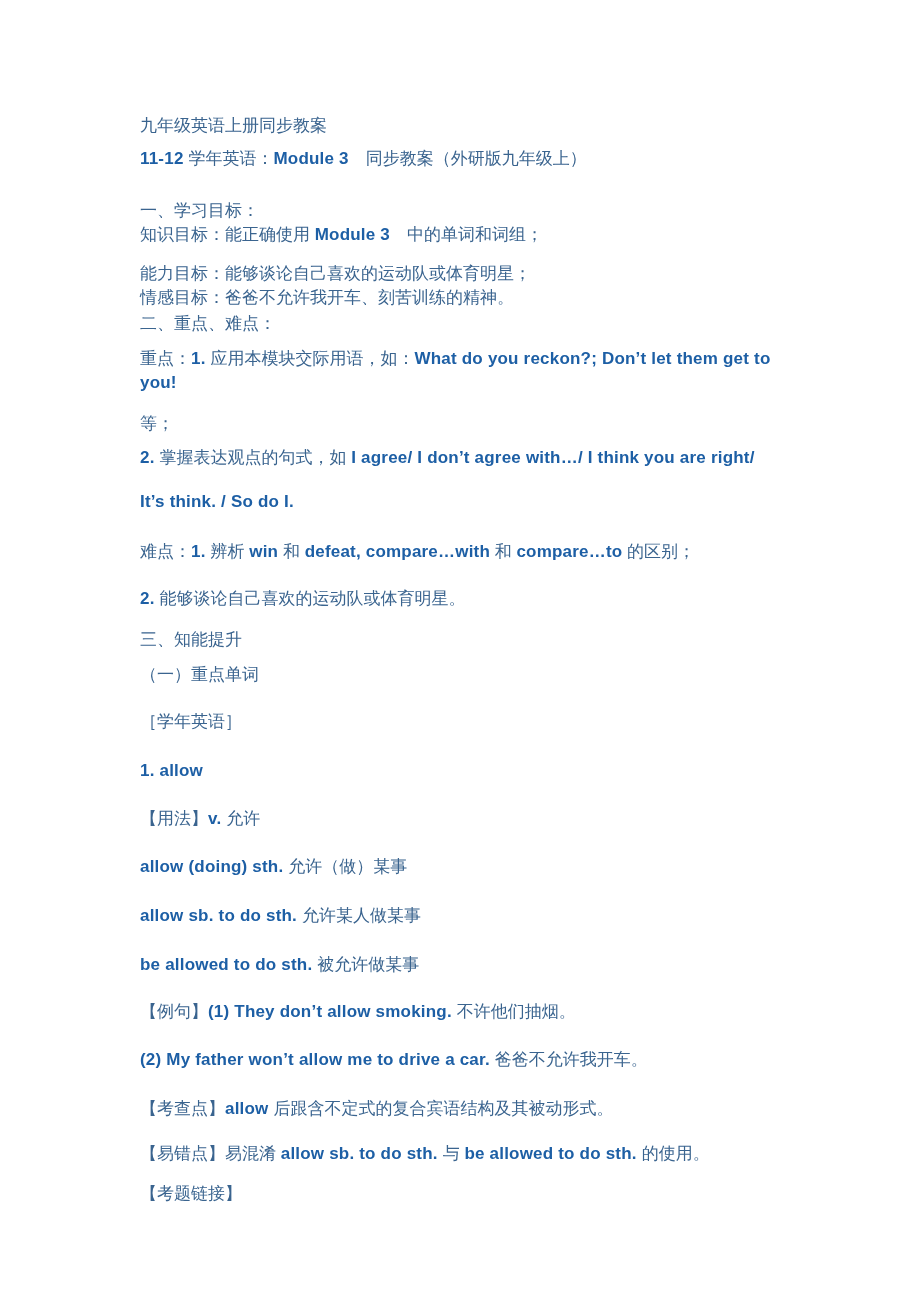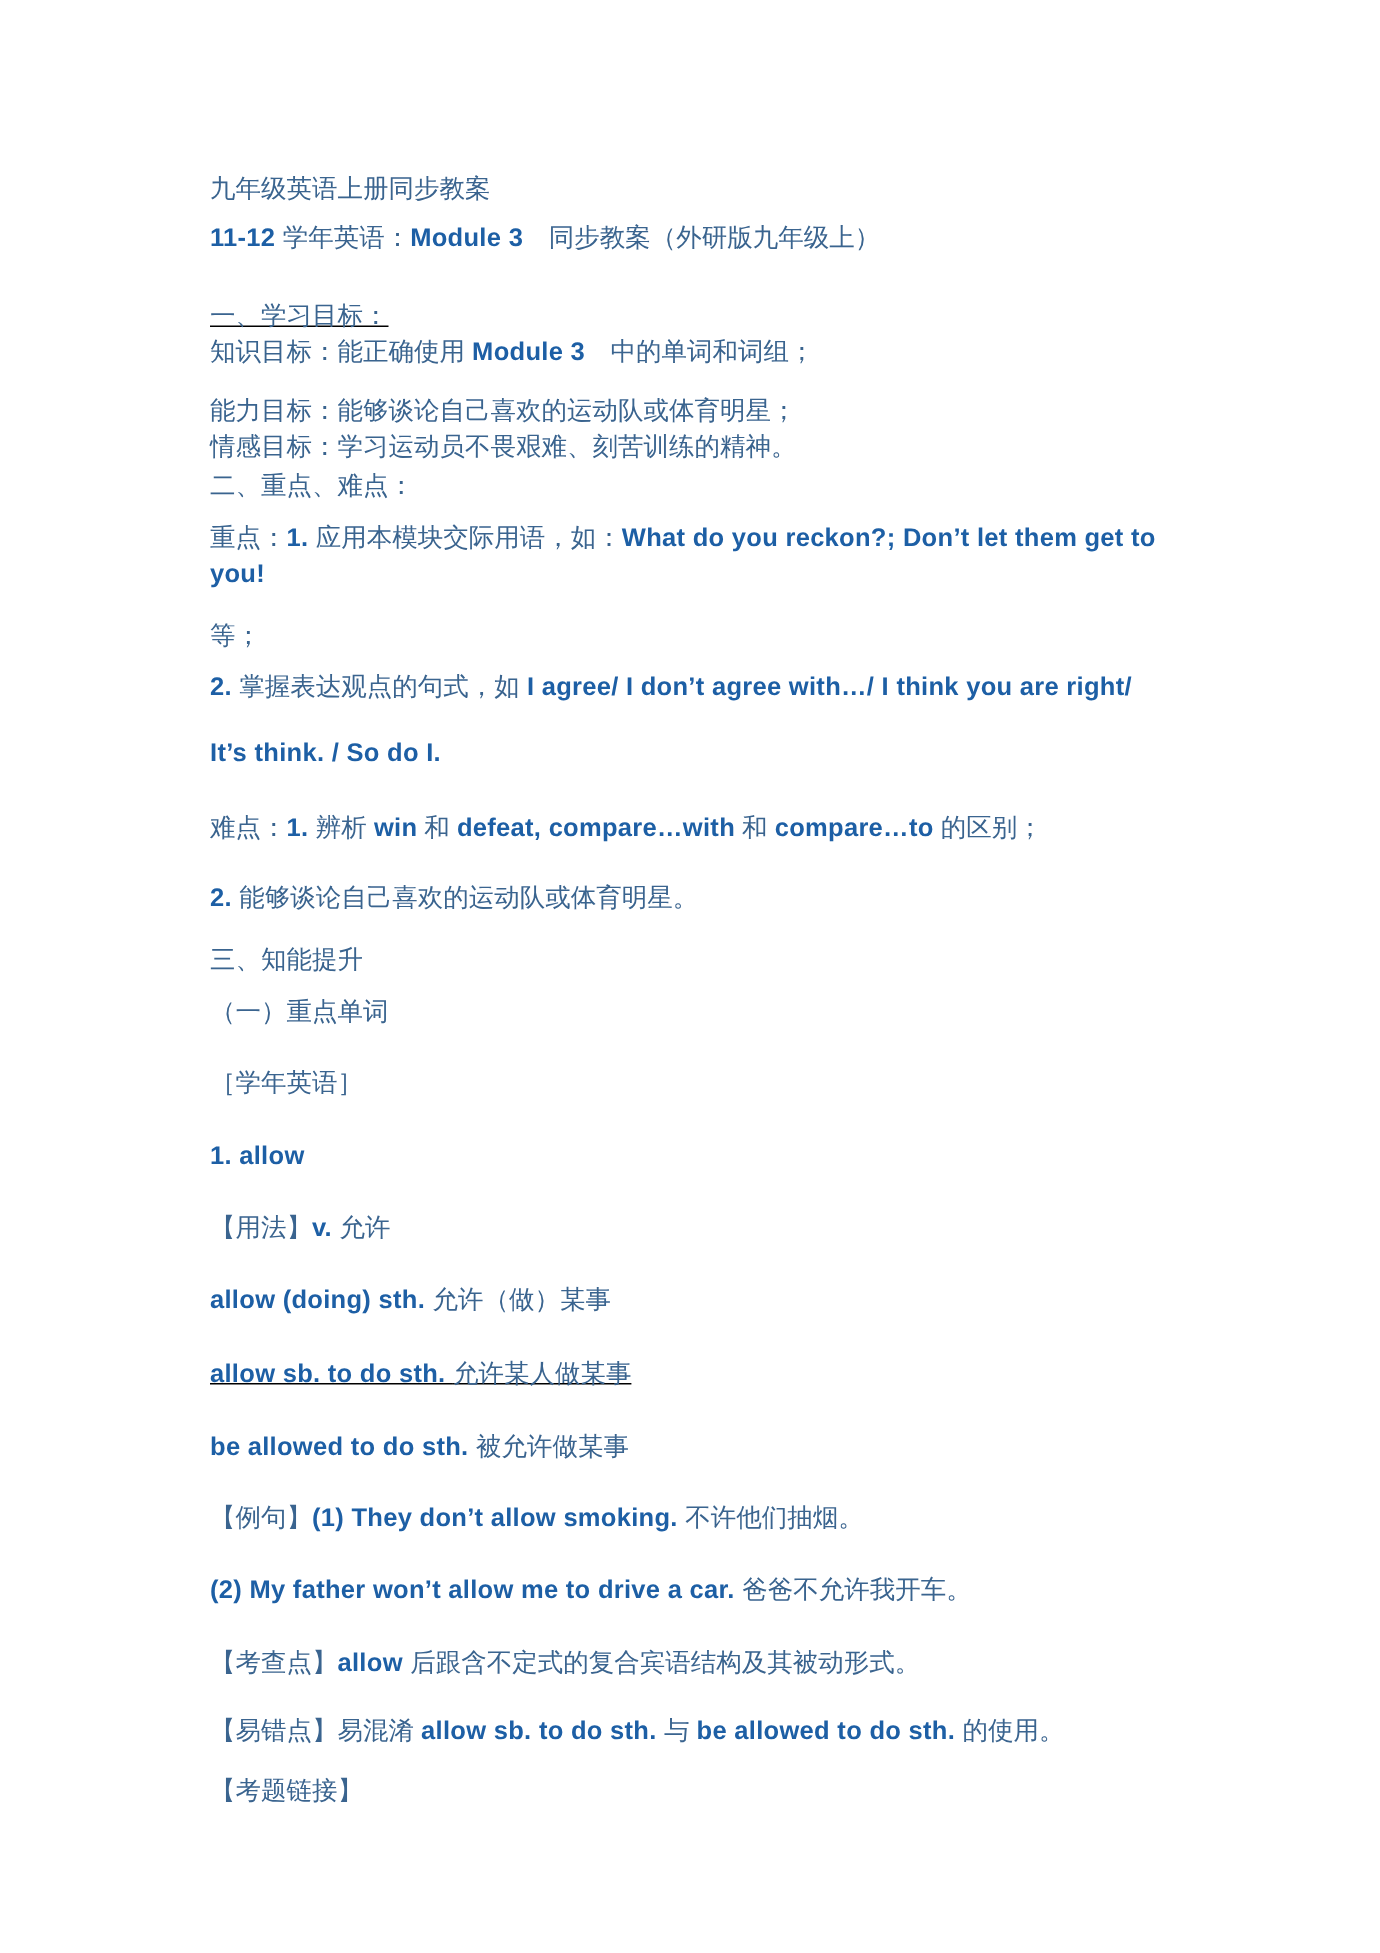--- a/index.html
+++ b/index.html
@@ -18,53 +18,53 @@
     margin:24px 0 0 0;
     font-size:17px;
     line-height:24px;
     white-space:normal;
   }
   .zh{ color:var(--zh,#3a648f); font-weight:400; }
   .en{ color:var(--en,#1d5fa5); font-weight:600; letter-spacing:0.2px; }
   
   .doc p:nth-child(1){margin-top:0;}
   .doc p:nth-child(2){margin-top:9px;}
-  .doc p:nth-child(3){margin-top:28px;text-decoration:underline;}
+  .doc p:nth-child(3){margin-top:28px;}
   .doc p:nth-child(4){margin-top:0;}
   .doc p:nth-child(5){margin-top:15px;}
   .doc p:nth-child(6){margin-top:0;}
   .doc p:nth-child(7){margin-top:2px;}
   .doc p:nth-child(8){margin-top:11px;}
   .doc p:nth-child(9){margin-top:17px;}
   .doc p:nth-child(10){margin-top:10px;}
   .doc p:nth-child(11){margin-top:20px;}
   .doc p:nth-child(12){margin-top:26px;}
   .doc p:nth-child(13){margin-top:23px;}
   .doc p:nth-child(14){margin-top:17px;}
   .doc p:nth-child(15){margin-top:11px;}
   .doc p:nth-child(16){margin-top:23px;}
   .doc p:nth-child(17){margin-top:25px;}
-  .doc p:nth-child(20){margin-top:25px;text-decoration:underline;}
+  .doc p:nth-child(20){margin-top:25px;}
   .doc p:nth-child(21){margin-top:25px;}
   .doc p:nth-child(22){margin-top:23px;}
   .doc p:nth-child(24){margin-top:25px;}
   .doc p:nth-child(25){margin-top:21px;}
   .doc p:nth-child(26){margin-top:16px;font-family:Liberation Serif, serif;}
 </style>
 </head>
 <body style="background: rgb(255, 255, 255);">
 
 <div class="page">
   <div class="doc">
       <p><span class="zh">九年级英语上册同步教案</span></p>
       <p><span class="en">11-12 </span><span class="zh">学年英语：</span><span class="en">Module 3</span><span class="zh">　同步教案（外研版九年级上）</span></p>
       <p><span class="zh">一、学习目标：</span></p>
       <p><span class="zh">知识目标：能正确使用 </span><span class="en">Module 3</span><span class="zh">　中的单词和词组；</span></p>
       <p><span class="zh">能力目标：能够谈论自己喜欢的运动队或体育明星；</span></p>
-      <p><span class="zh">情感目标：学习运动员不畏艰难、刻苦训练的精神。</span></p>
+      <p><span class="zh">情感目标：爸爸不允许我开车、刻苦训练的精神。</span></p>
       <p><span class="zh">二、重点、难点：</span></p>
       <p><span class="zh">重点：</span><span class="en">1. </span><span class="zh">应用本模块交际用语，如：</span><span class="en">What do you reckon?; Don’t let them get to you!</span></p>
       <p><span class="zh">等；</span></p>
       <p><span class="en">2. </span><span class="zh">掌握表达观点的句式，如 </span><span class="en">I agree/ I don’t agree with…/ I think you are right/</span></p>
       <p><span class="en">It’s think. / So do I.</span></p>
       <p><span class="zh">难点：</span><span class="en">1. </span><span class="zh">辨析 </span><span class="en">win</span><span class="zh"> 和 </span><span class="en">defeat, compare…with</span><span class="zh"> 和 </span><span class="en">compare…to</span><span class="zh"> 的区别；</span></p>
       <p><span class="en">2. </span><span class="zh">能够谈论自己喜欢的运动队或体育明星。</span></p>
       <p><span class="zh">三、知能提升</span></p>
       <p><span class="zh">（一）重点单词</span></p>
       <p><span class="zh">［学年英语］</span></p>

